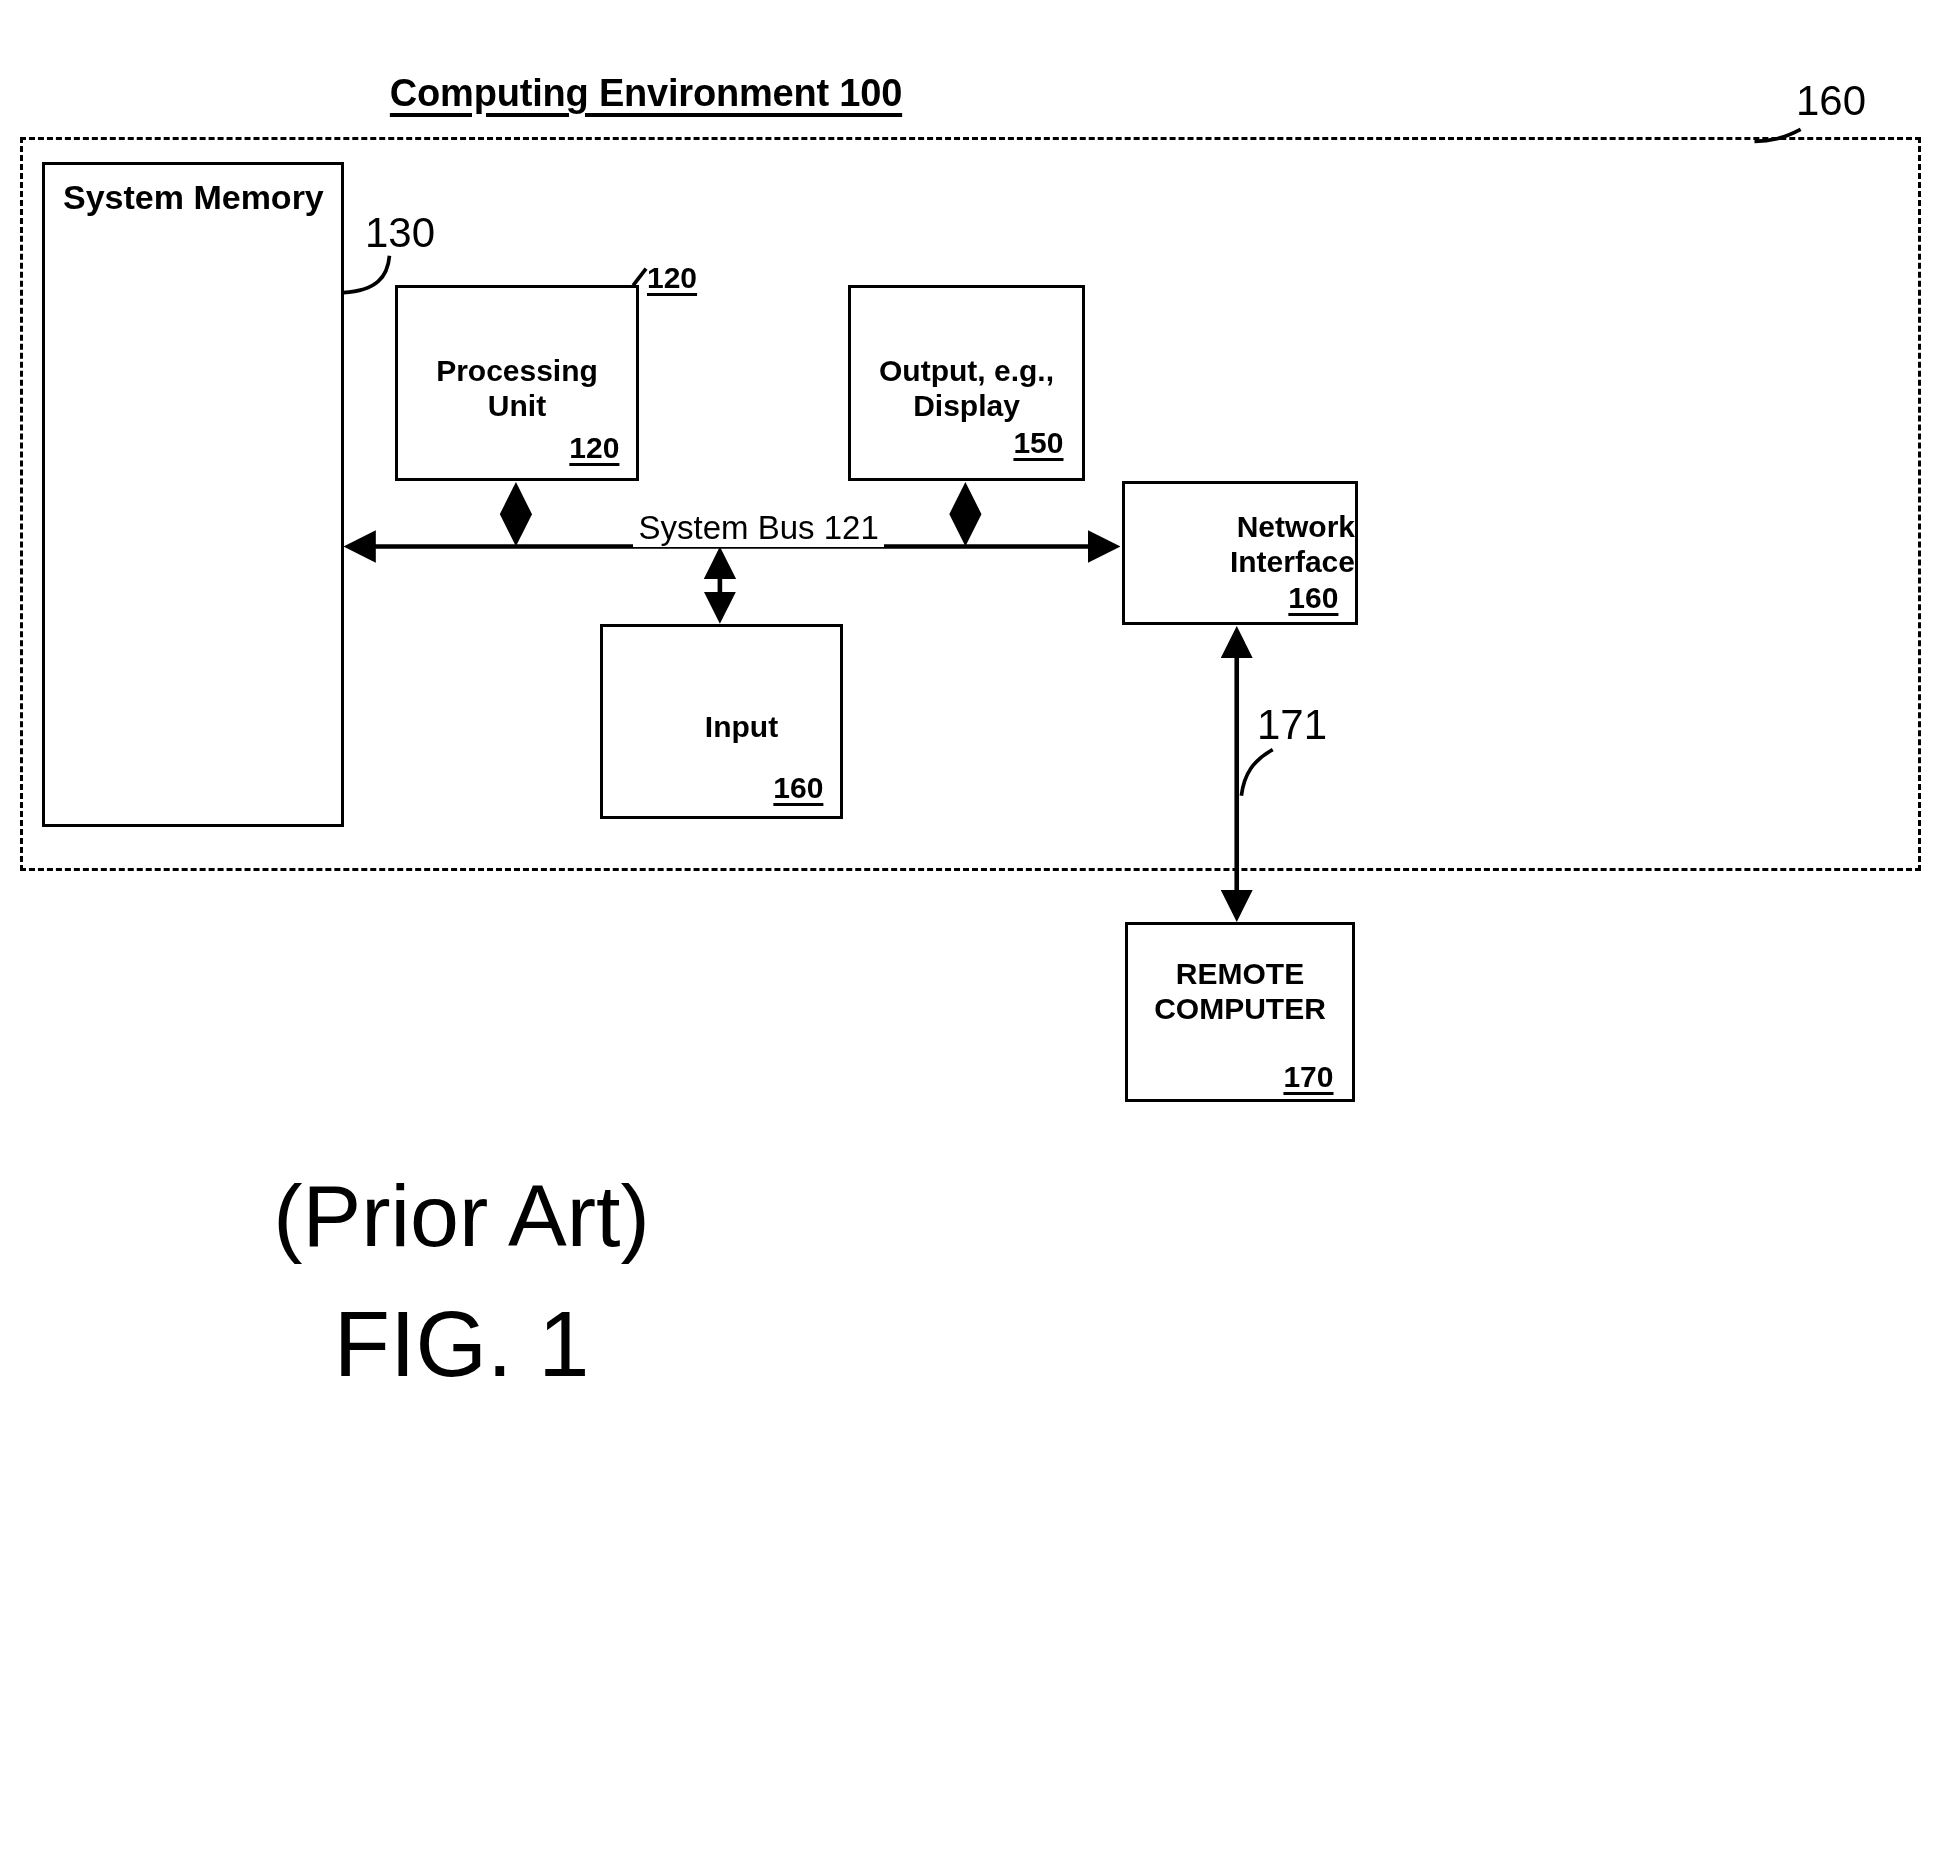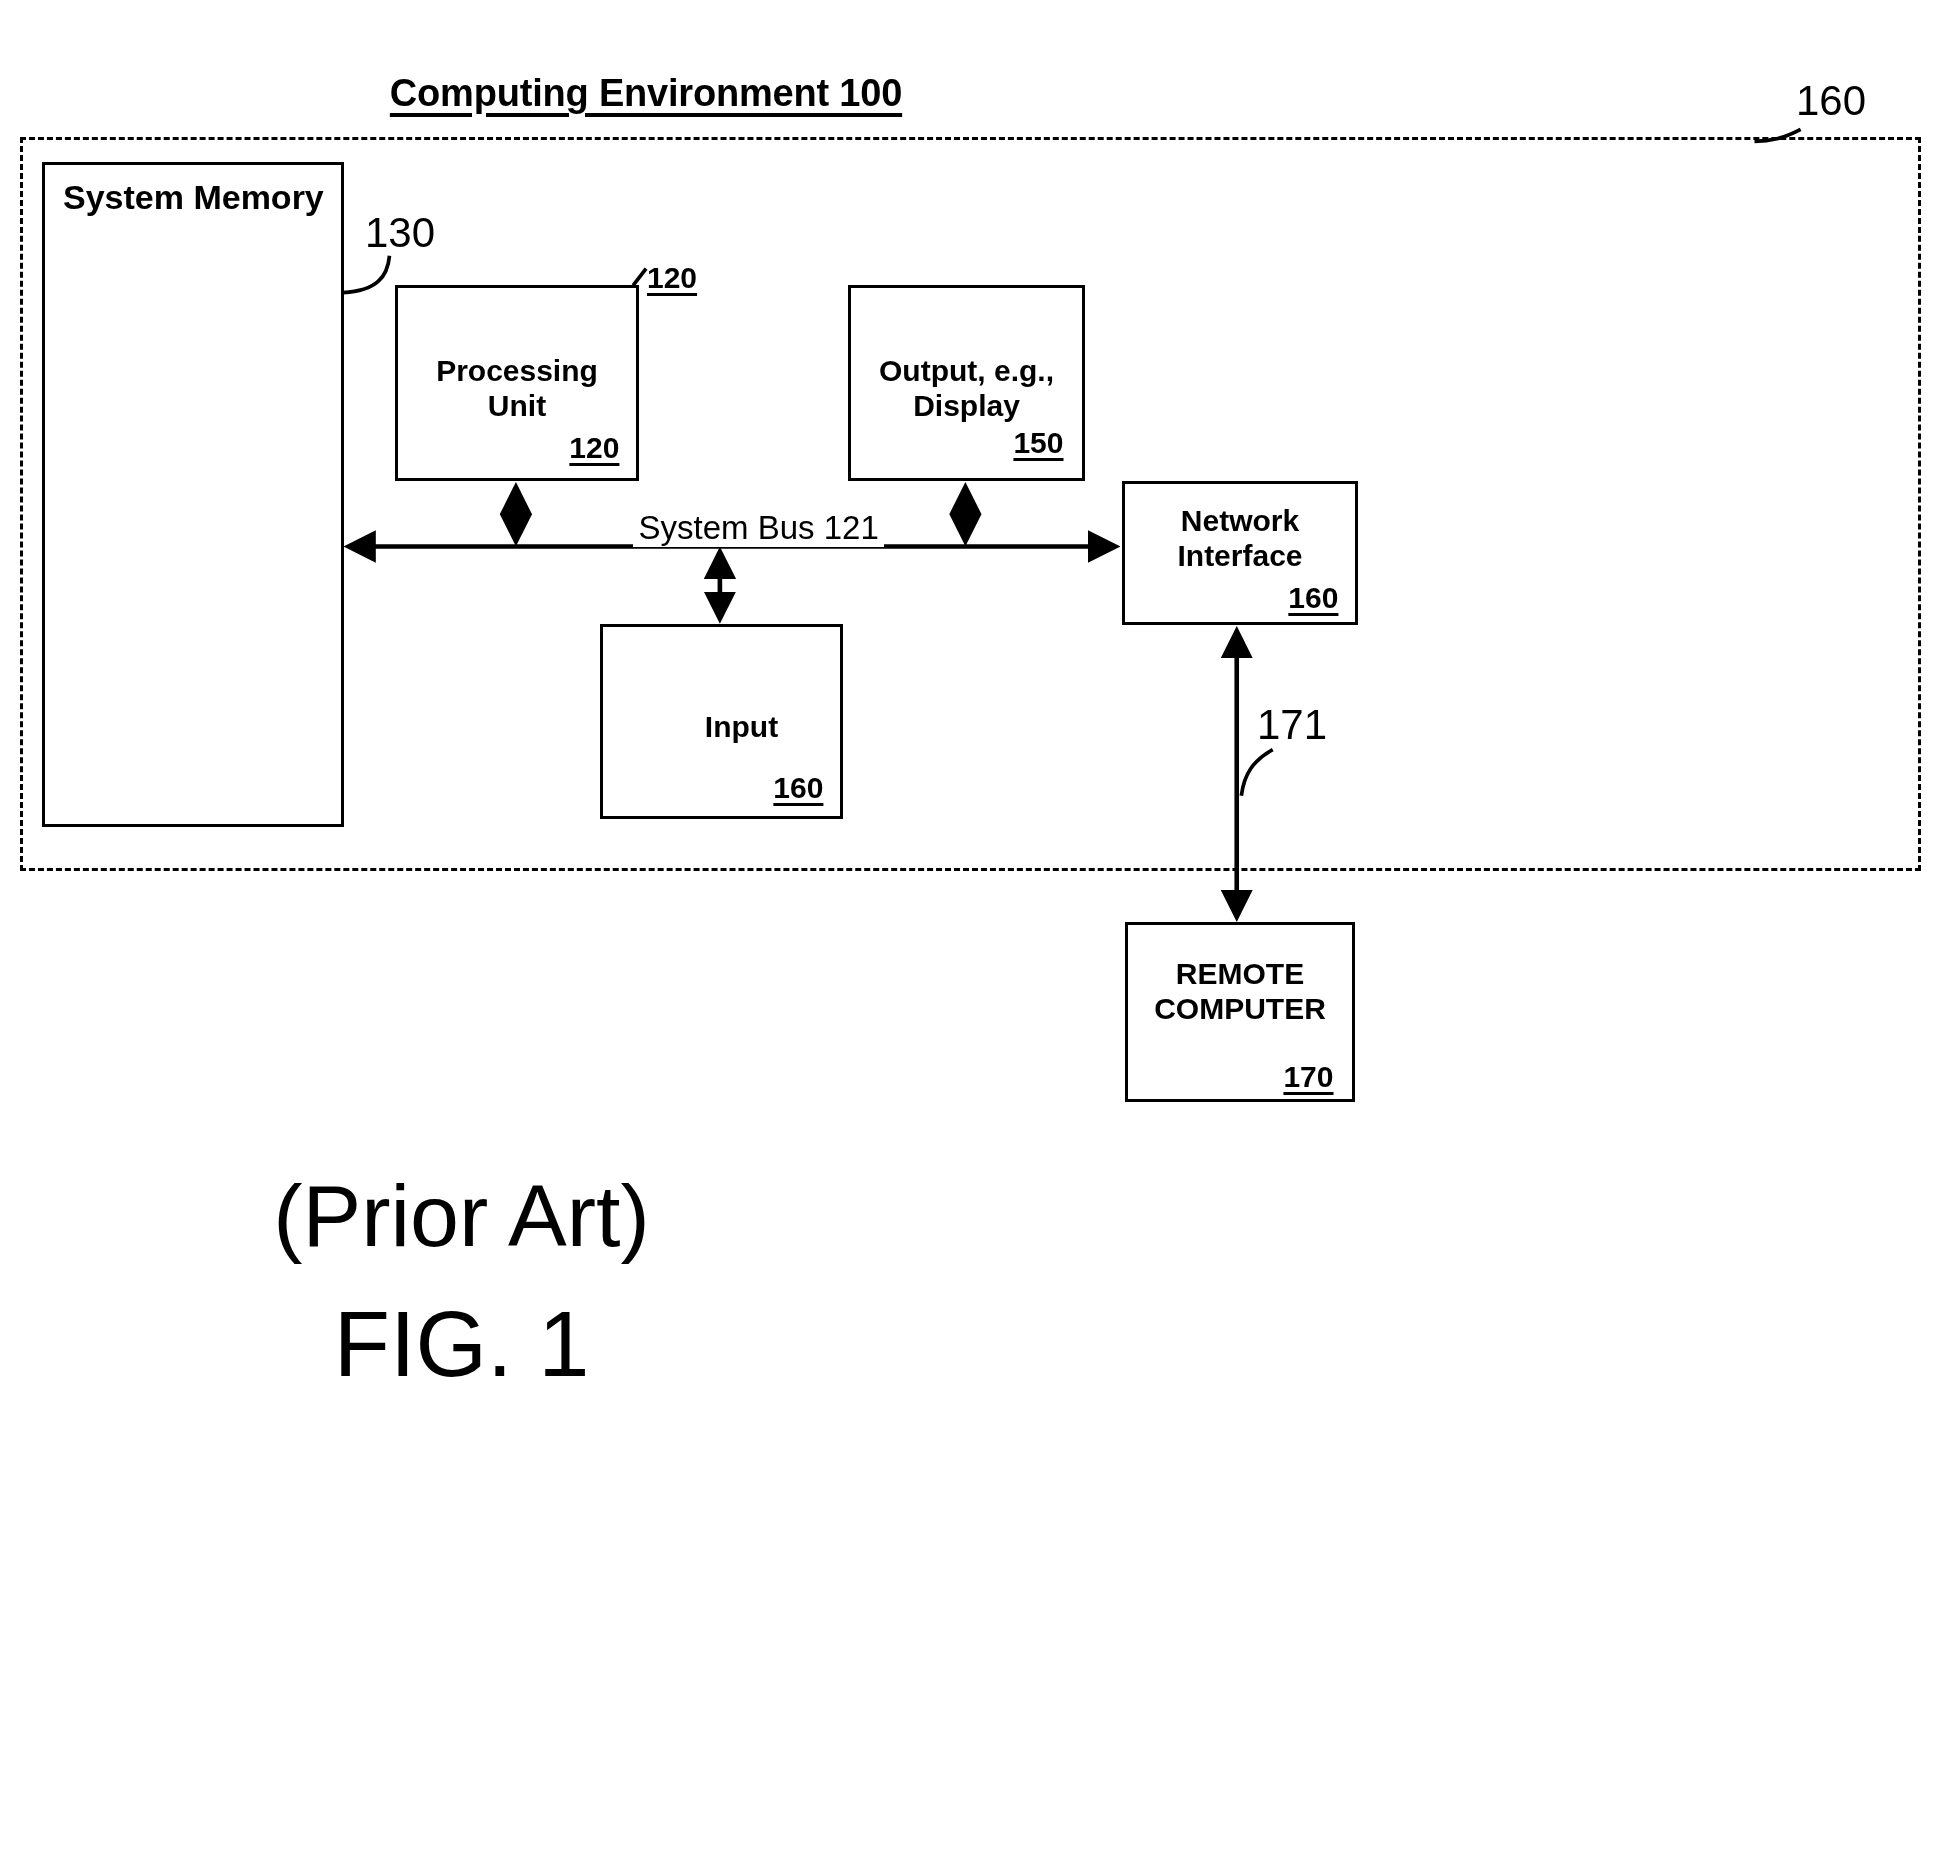--- a/index.html
+++ b/index.html
@@ -90,21 +90,21 @@
   #output-title { top: 65px; }
   #output-ref   { right: 18.5px; bottom: 18px; margin-left: 36px; }
 
   
   #input-box { left: 600px; top: 624px; width: 243px; height: 195px; }
   #input-title { top: 82px; margin-left: 20px; }
   #input-ref   { right: 16.6px; bottom: 11px; }
 
   
   #network-interface-box { left: 1122px; top: 481px; width: 236px; height: 144px; }
-  #network-interface-title { top: 19px; }
+  #network-interface-title { top: 25px; text-align: right; }
   #network-interface-ref   { right: 16.6px; bottom: 7.4px; }
 
   
   #remote-computer-box { left: 1125px; top: 922px; width: 230px; height: 180px; }
   #remote-computer-title { top: 31px; }
   #remote-computer-ref   { right: 18.5px; bottom: 5.5px; }
 
   
   .ref-plain {
     font-size: 42px;

